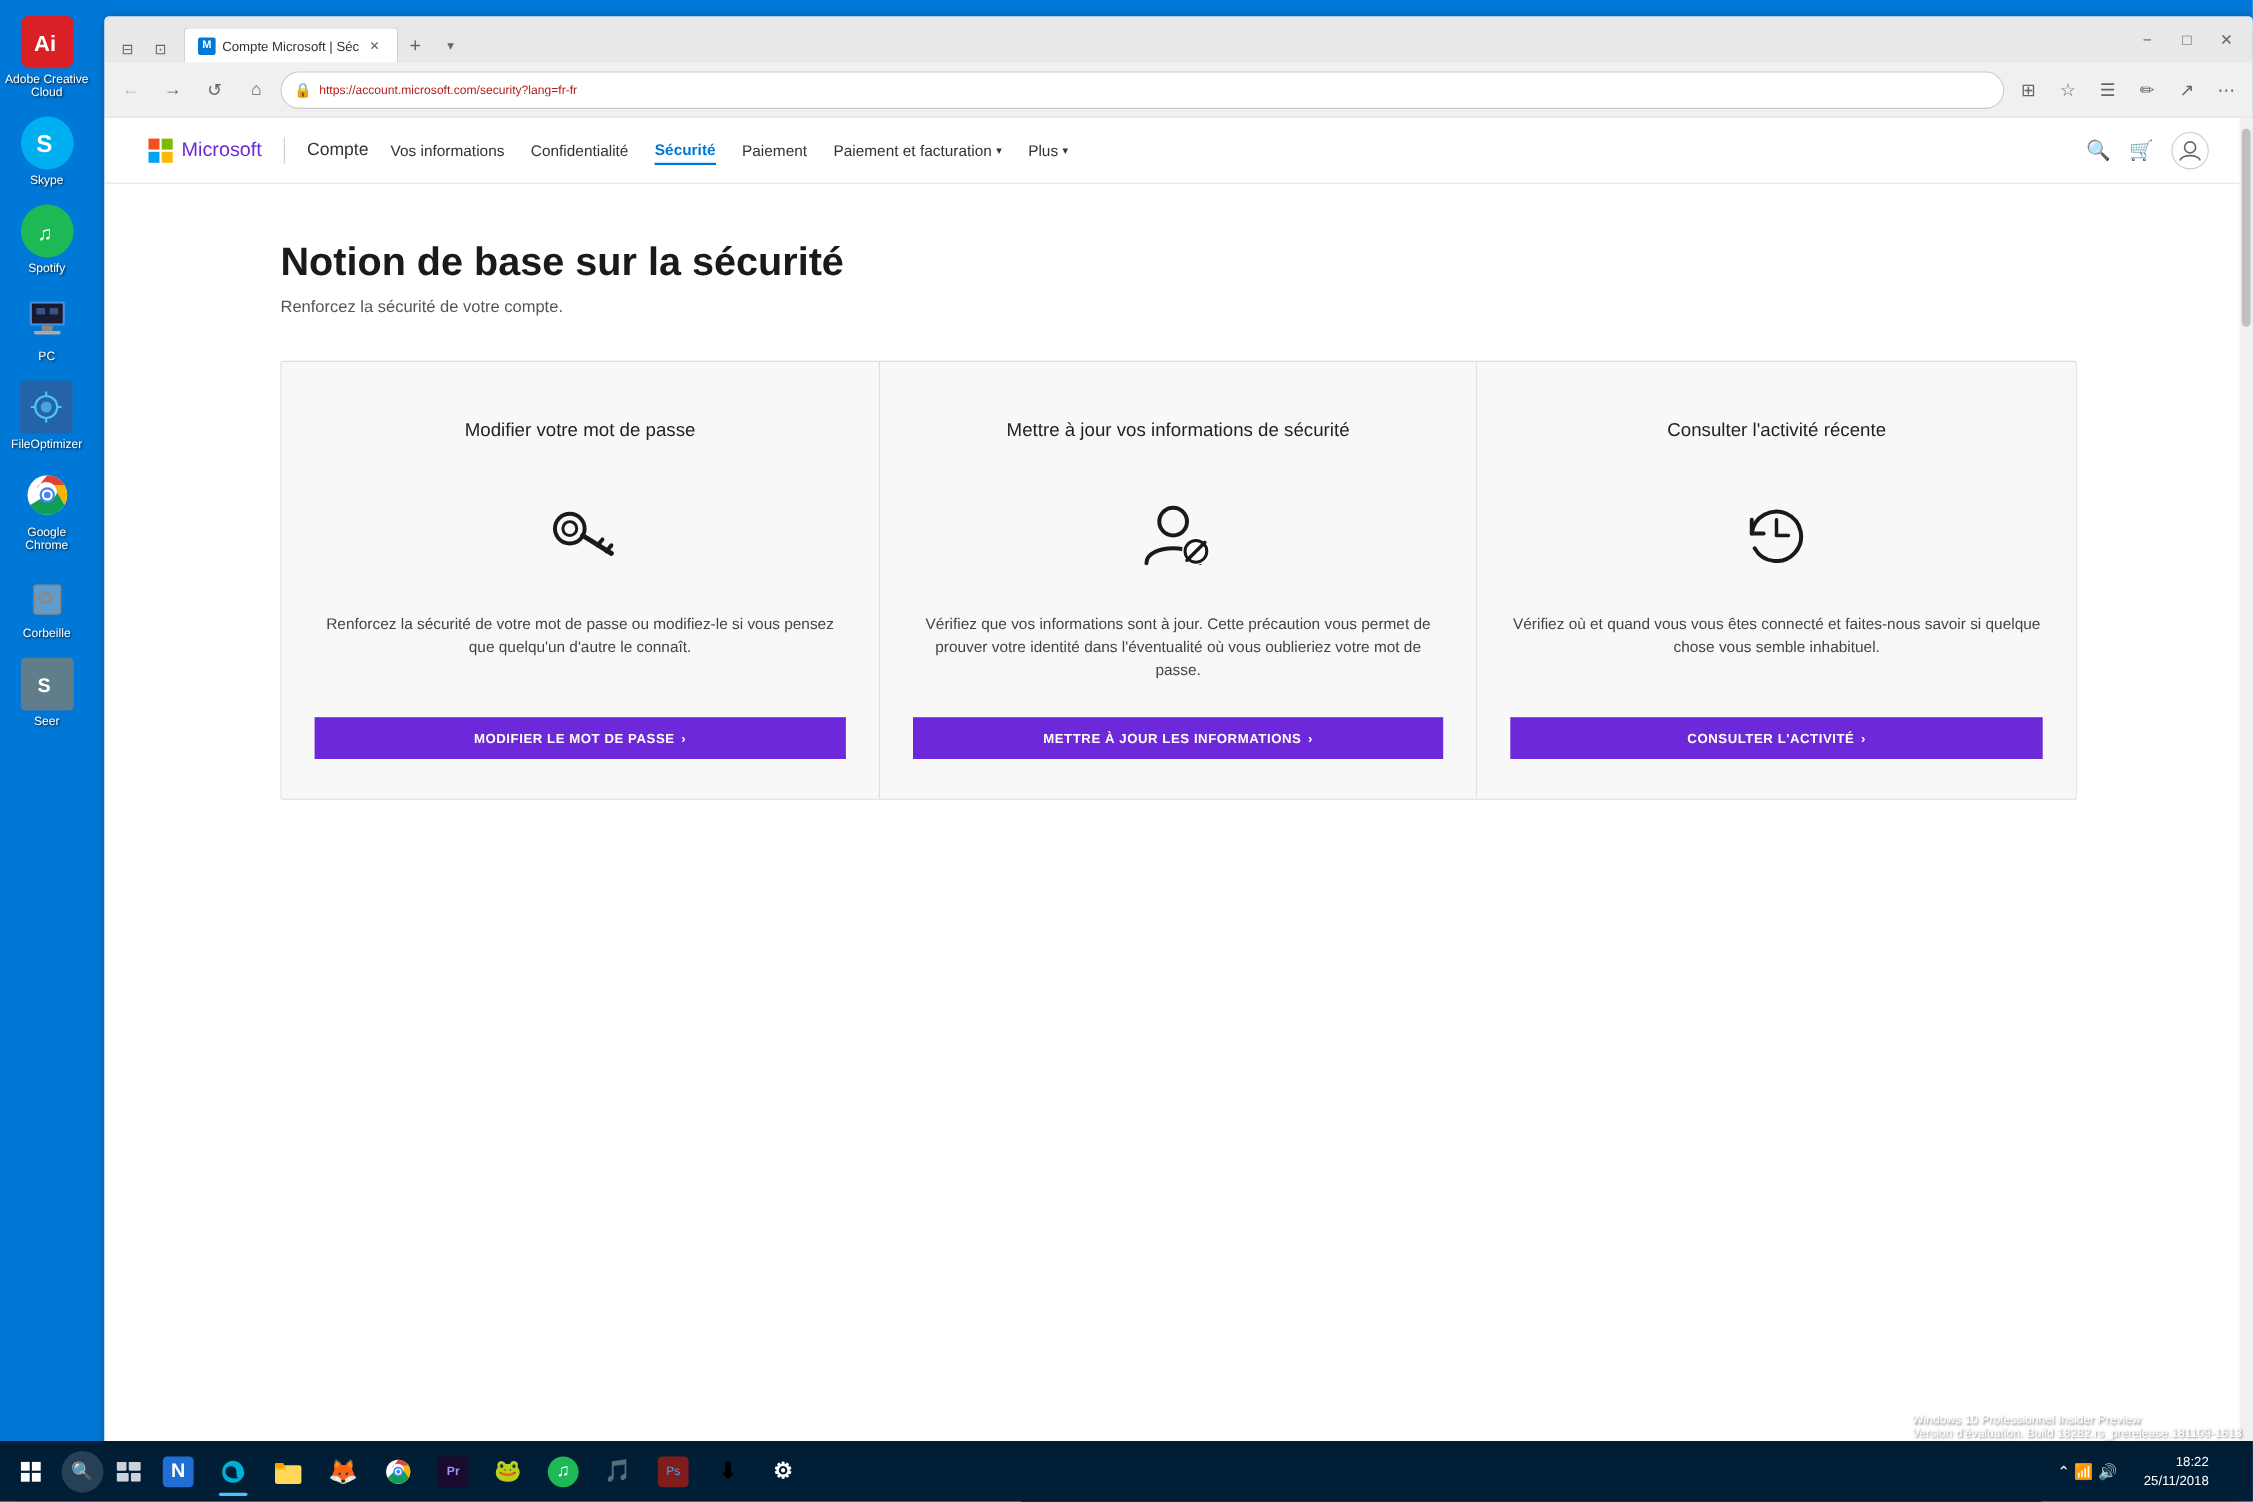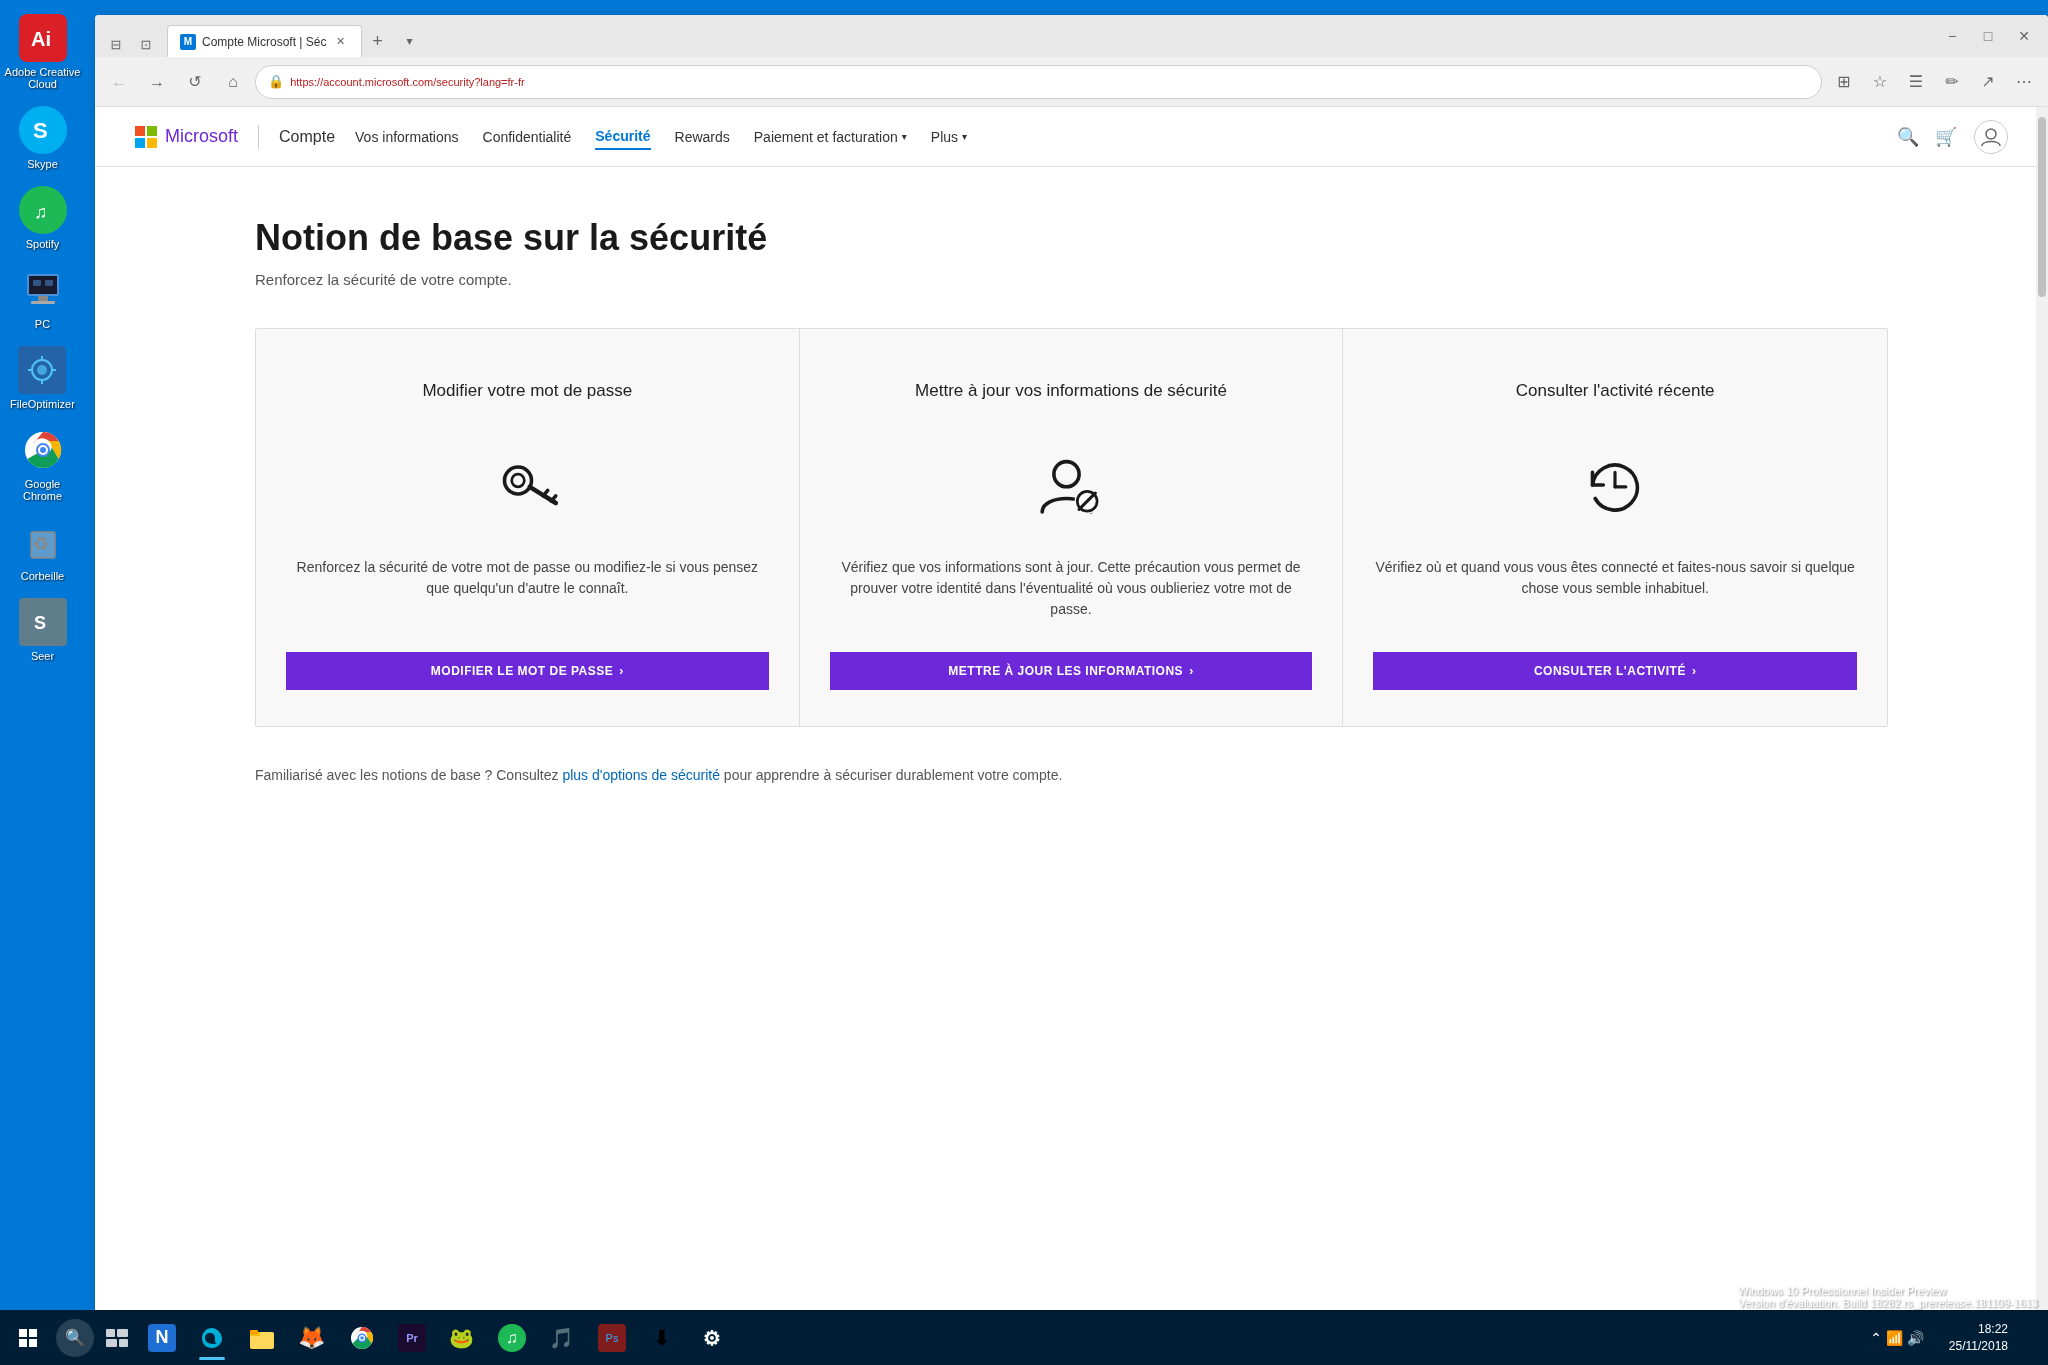--- a/index.html
+++ b/index.html
@@ -659,21 +659,21 @@
           <span class="y"></span>
         </div>
         <span class="ms-logo-text">Microsoft</span>
       </div>
       <div class="ms-divider"></div>
       <span style="font-size:16px;font-weight:400;color:#333;cursor:pointer;">Compte</span>
       <nav class="ms-nav">
         <span class="nav-item">Vos informations</span>
         <span class="nav-item">Confidentialité</span>
         <span class="nav-item active">Sécurité</span>
-        <span class="nav-item">Rewards</span>
+        <span class="nav-item">Paiement</span>
         <span class="nav-item has-arrow">
           <span>Paiement et facturation</span>
           <span style="font-size:10px;">▾</span>
         </span>
         <span class="nav-item has-arrow">
           <span>Plus</span>
           <span style="font-size:10px;">▾</span>
         </span>
       </nav>
       <div class="ms-header-actions">
@@ -742,23 +742,20 @@
           </div>
           <p class="card-desc">Vérifiez où et quand vous vous êtes connecté et faites-nous savoir si quelque chose vous semble inhabituel.</p>
           <button class="card-btn">
             <span>CONSULTER L'ACTIVITÉ</span>
             <span>›</span>
           </button>
         </div>
 
       </div>
 
-      <p class="footer-text">
-        <span>Familiarisé avec les notions de base ? Consultez </span><a href="#">plus d'options de sécurité</a><span> pour apprendre à sécuriser durablement votre compte.</span>
-      </p>
     </div>
 
     <div class="scrollbar" style="position:absolute;right:0;top:0;bottom:0;">
       <div class="scrollbar-thumb"></div>
     </div>
   </div>
 </div>
 
 <div class="taskbar">
   <div class="taskbar-start">

